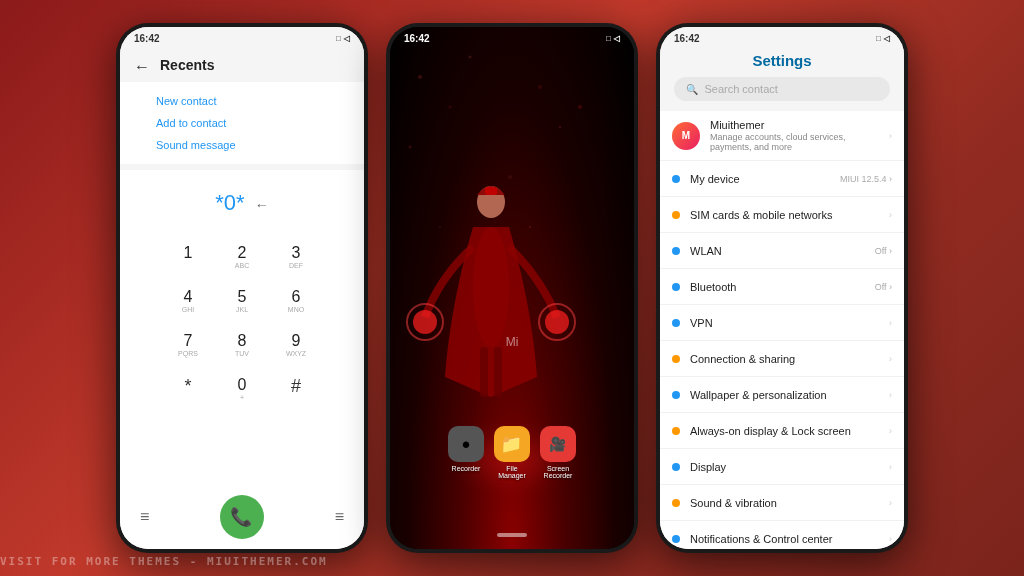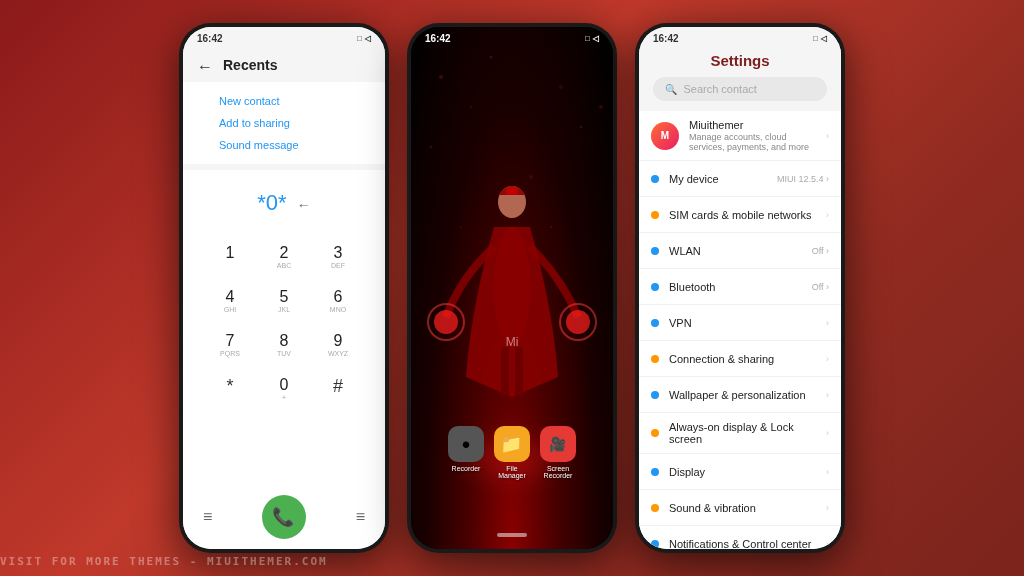--- a/index.html
+++ b/index.html
@@ -10,21 +10,21 @@
       display: flex;
       align-items: center;
       justify-content: center;
       gap: 18px;
       overflow: hidden;
       font-family: 'Arial', sans-serif;
     }
 
     
     .phone {
-      width: 210px;
+      width: 252px;
       height: 530px;
       background: #1a1a1a;
       border-radius: 32px;
       padding: 4px;
       box-shadow: 0 10px 40px rgba(0,0,0,0.6);
       position: relative;
     }
     .phone-inner {
       width: 100%;
       height: 100%;
@@ -200,21 +200,21 @@
     }
 
     
     .phone3 .phone-inner { background: #f5f5f5; }
     .phone3 .status-bar { background: #f5f5f5; }
     .settings-header {
       padding: 4px 14px 8px;
       font-size: 15px;
       font-weight: 600;
       text-align: center;
-      color: #7f1d1d;
+      color: #0369a1;
       background: #f5f5f5;
       flex-shrink: 0;
     }
     .search-bar {
       margin: 0 14px 6px;
       background: #e8e8e8;
       border-radius: 20px;
       padding: 6px 12px;
       display: flex;
       align-items: center;
@@ -296,21 +296,21 @@
         <span class="status-icon">□</span>
         <span class="status-icon">◁</span>
       </div>
     </div>
     <div class="recents-header">
       <span class="back-arrow">←</span>
       <span class="recents-title">Recents</span>
     </div>
     <div class="recents-actions">
       <a>New contact</a>
-      <a>Add to sharing</a>
+      <a>Add to contact</a>
       <a>Sound message</a>
     </div>
     <div class="dialpad-area">
       <div class="dial-display">
         <span class="dial-number">*0*</span>
         <span class="dial-backspace">←</span>
       </div>
       <div class="dialpad-grid">
         <div class="dial-key">
             <span class="num">1</span>

